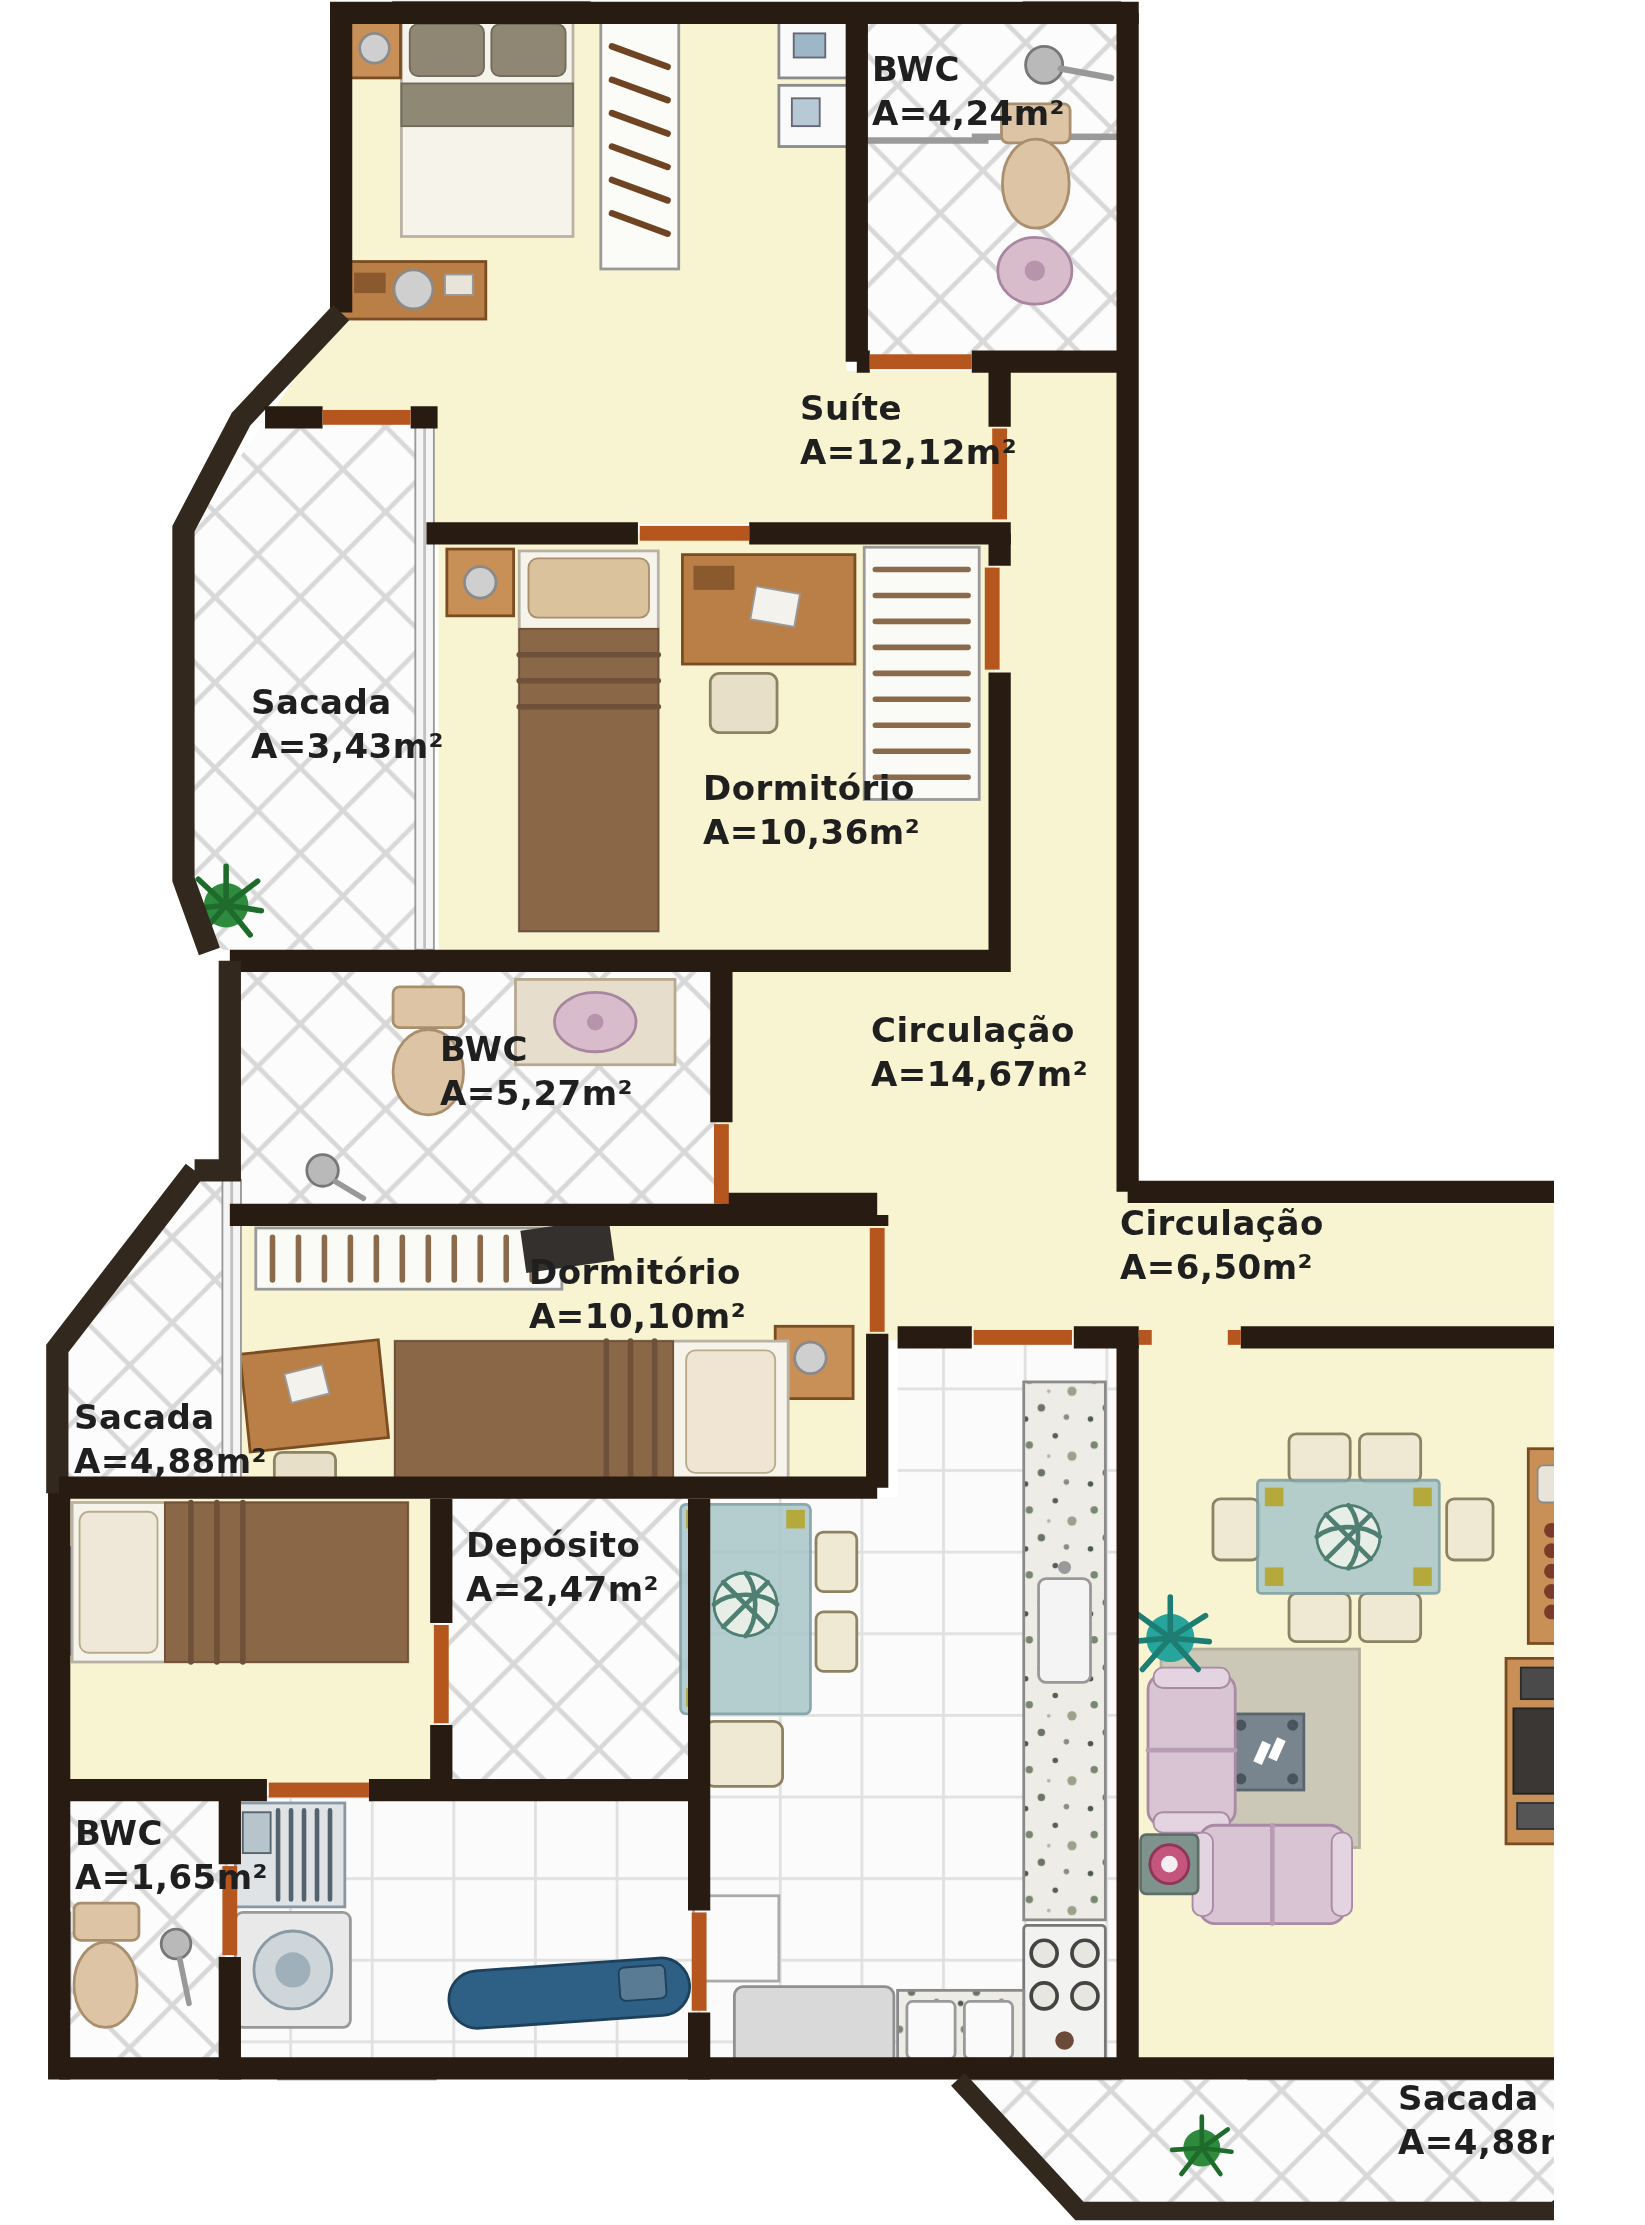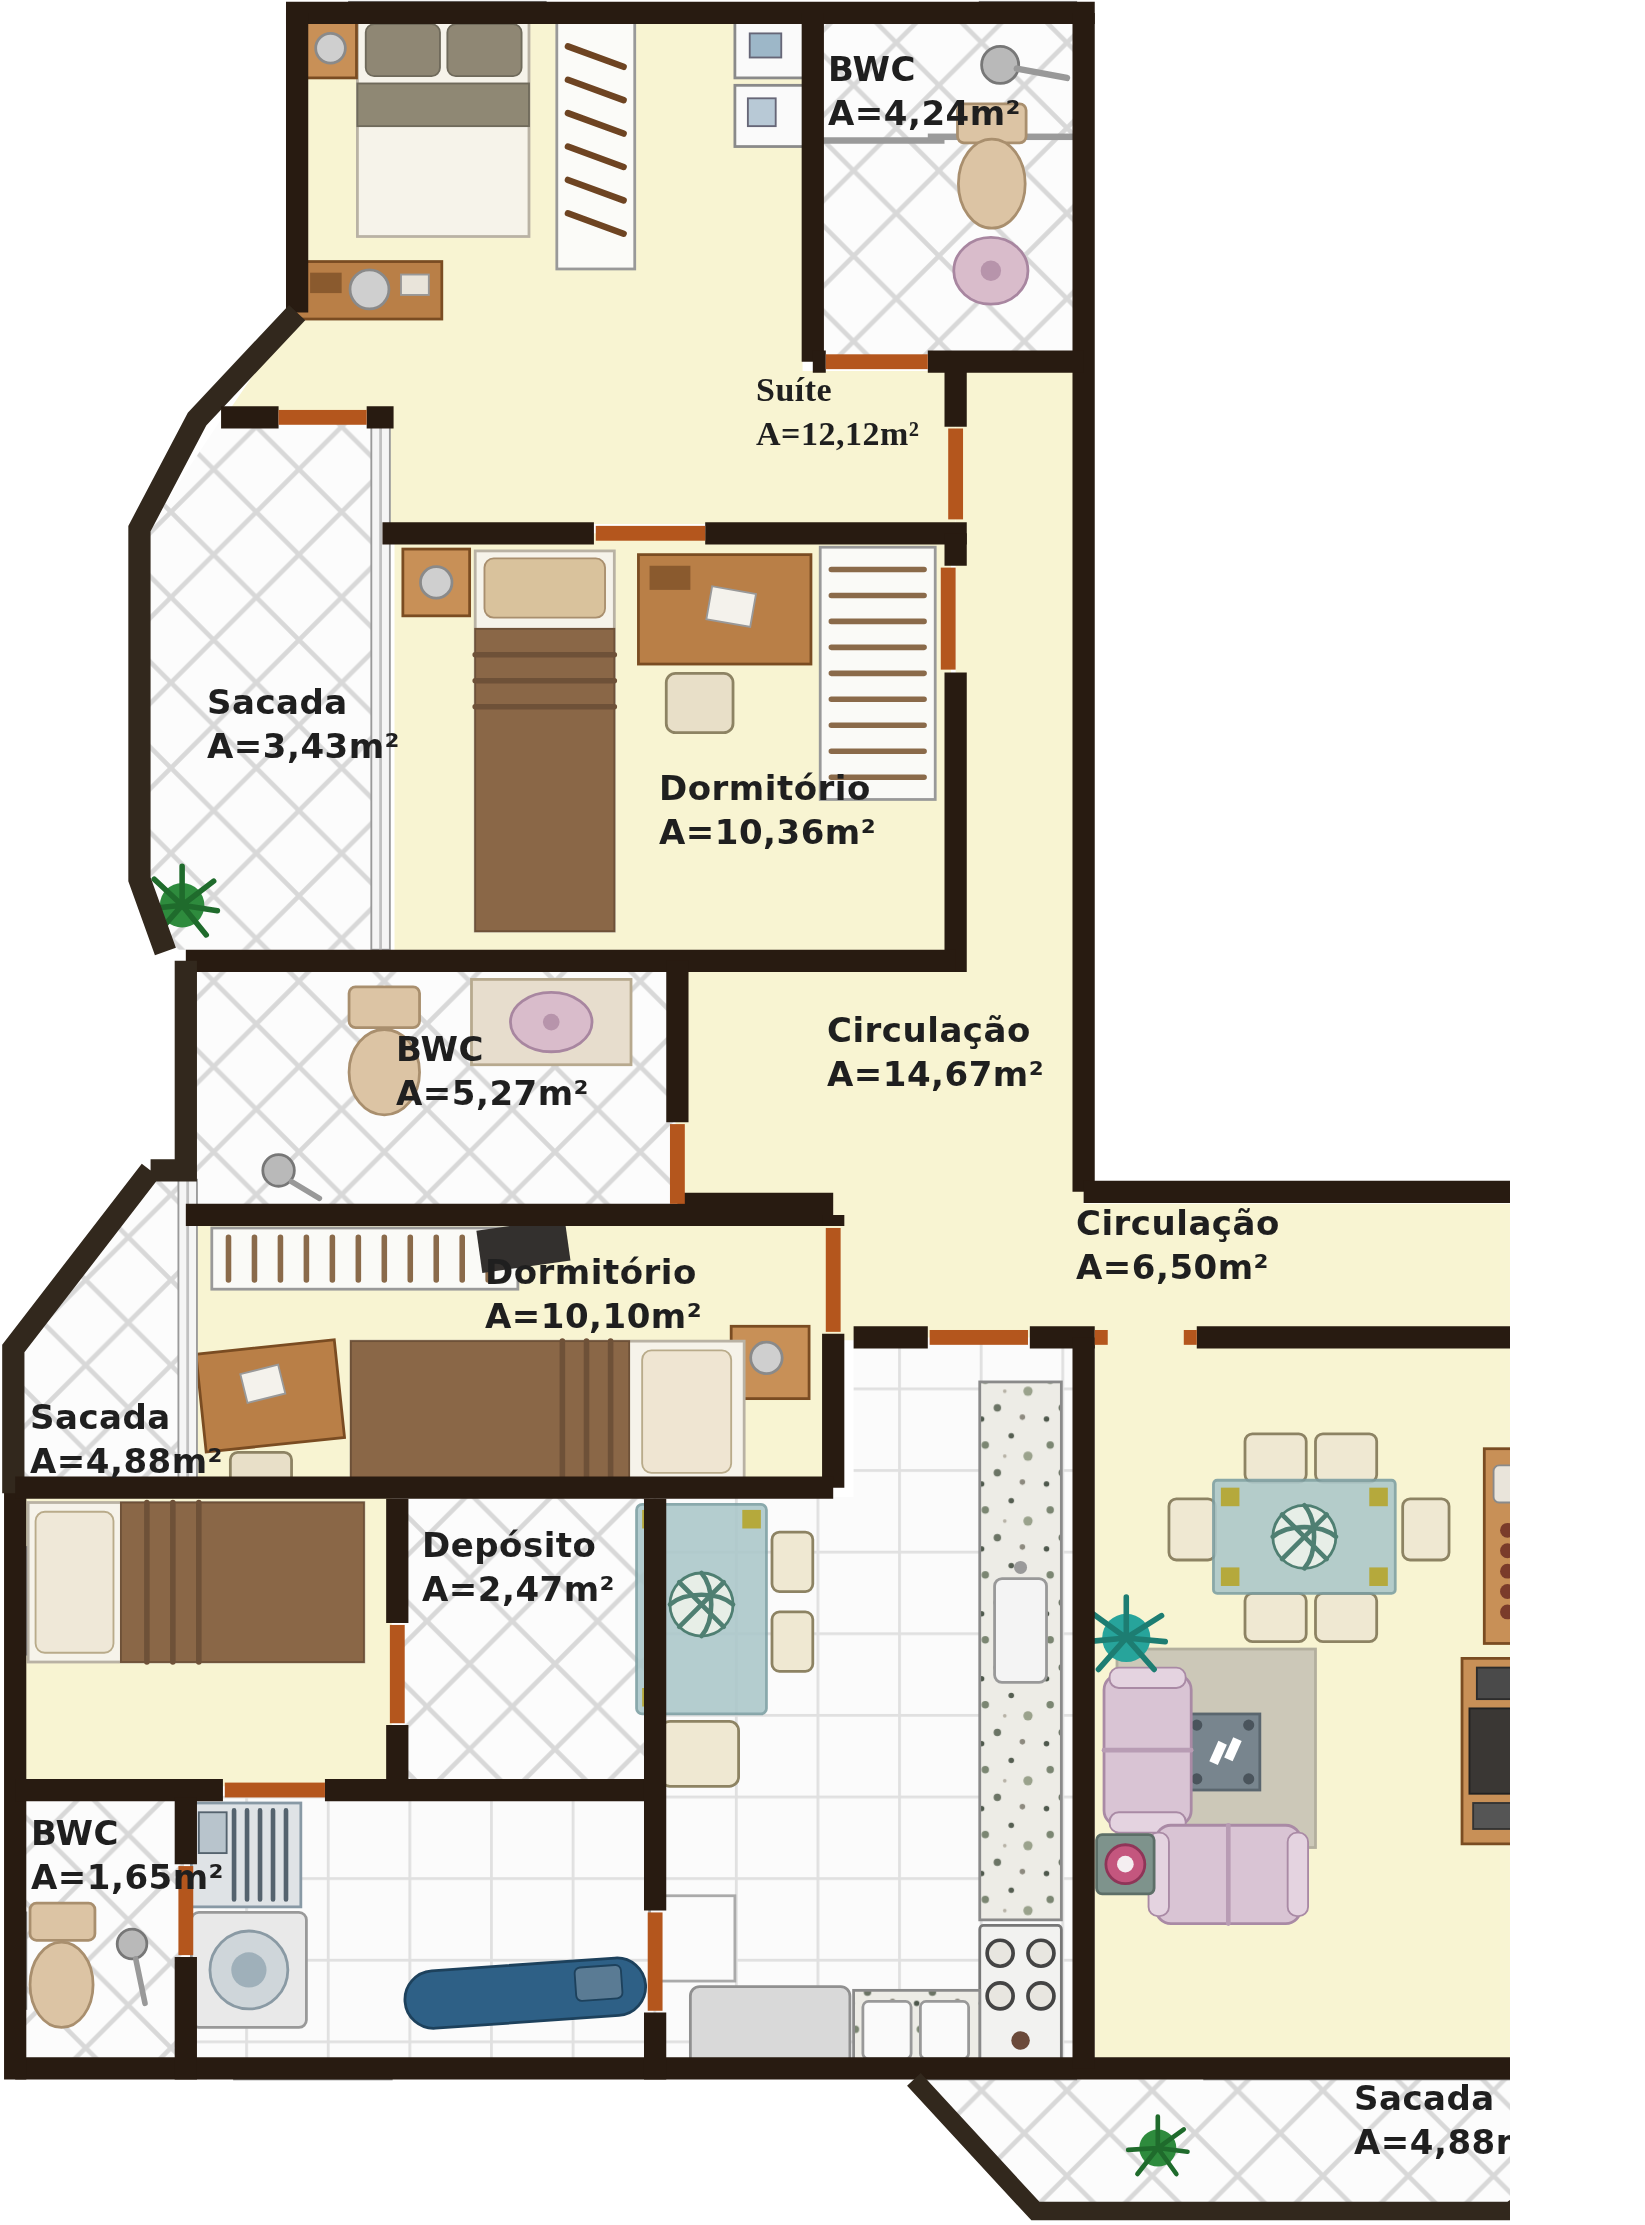--- a/index.html
+++ b/index.html
@@ -1,17 +1,17 @@
 <!DOCTYPE html>
 <html style="font-size:15px"><head>
 <meta charset="utf-8">
 <style>
   html,body{margin:0;padding:0;background:#ffffff;}
   body{width:1646px;height:2225px;font-family:"DejaVu Sans",sans-serif;}
-  .stage{position:relative;width:1510px;height:2225px;overflow:hidden;background:#ffffff;}
+  .stage{position:relative;width:1510px;height:2225px;overflow:hidden;background:#ffffff;margin-left:44px;}
   .stage svg{position:absolute;left:0;top:0;}
   #labels{position:absolute;left:0;top:0;width:100%;height:100%;pointer-events:none;}
   .room-label{position:absolute;transform:translateY(-52%);color:#1f1f1f;
     font-size:34px;font-weight:600;line-height:1.3;letter-spacing:0.5px;white-space:nowrap;}
   .room-area{font-weight:600;}
 </style>
 </head>
 <body>
 
 <div class="stage">
@@ -368,21 +368,21 @@
     <rect x="1180" y="1434" width="14" height="16"></rect>
     <rect x="1276" y="1434" width="14" height="16"></rect>
   </g>
 </svg>
 
 <div id="labels">
       <div class="room-label" style="left: 828px; top: 93px;">
         <div class="room-name">BWC</div>
         <div class="room-area">A=4,24m²</div>
       </div>
-      <div class="room-label" style="left: 756px; top: 414px; font-family: Liberation Serif, serif;">
+      <div class="room-label" style="left: 756px; top: 432px;">
         <div class="room-name">Suíte</div>
         <div class="room-area">A=12,12m²</div>
       </div>
       <div class="room-label" style="left: 207px; top: 726px;">
         <div class="room-name">Sacada</div>
         <div class="room-area">A=3,43m²</div>
       </div>
       <div class="room-label" style="left: 659px; top: 812px;">
         <div class="room-name">Dormitório</div>
         <div class="room-area">A=10,36m²</div>

